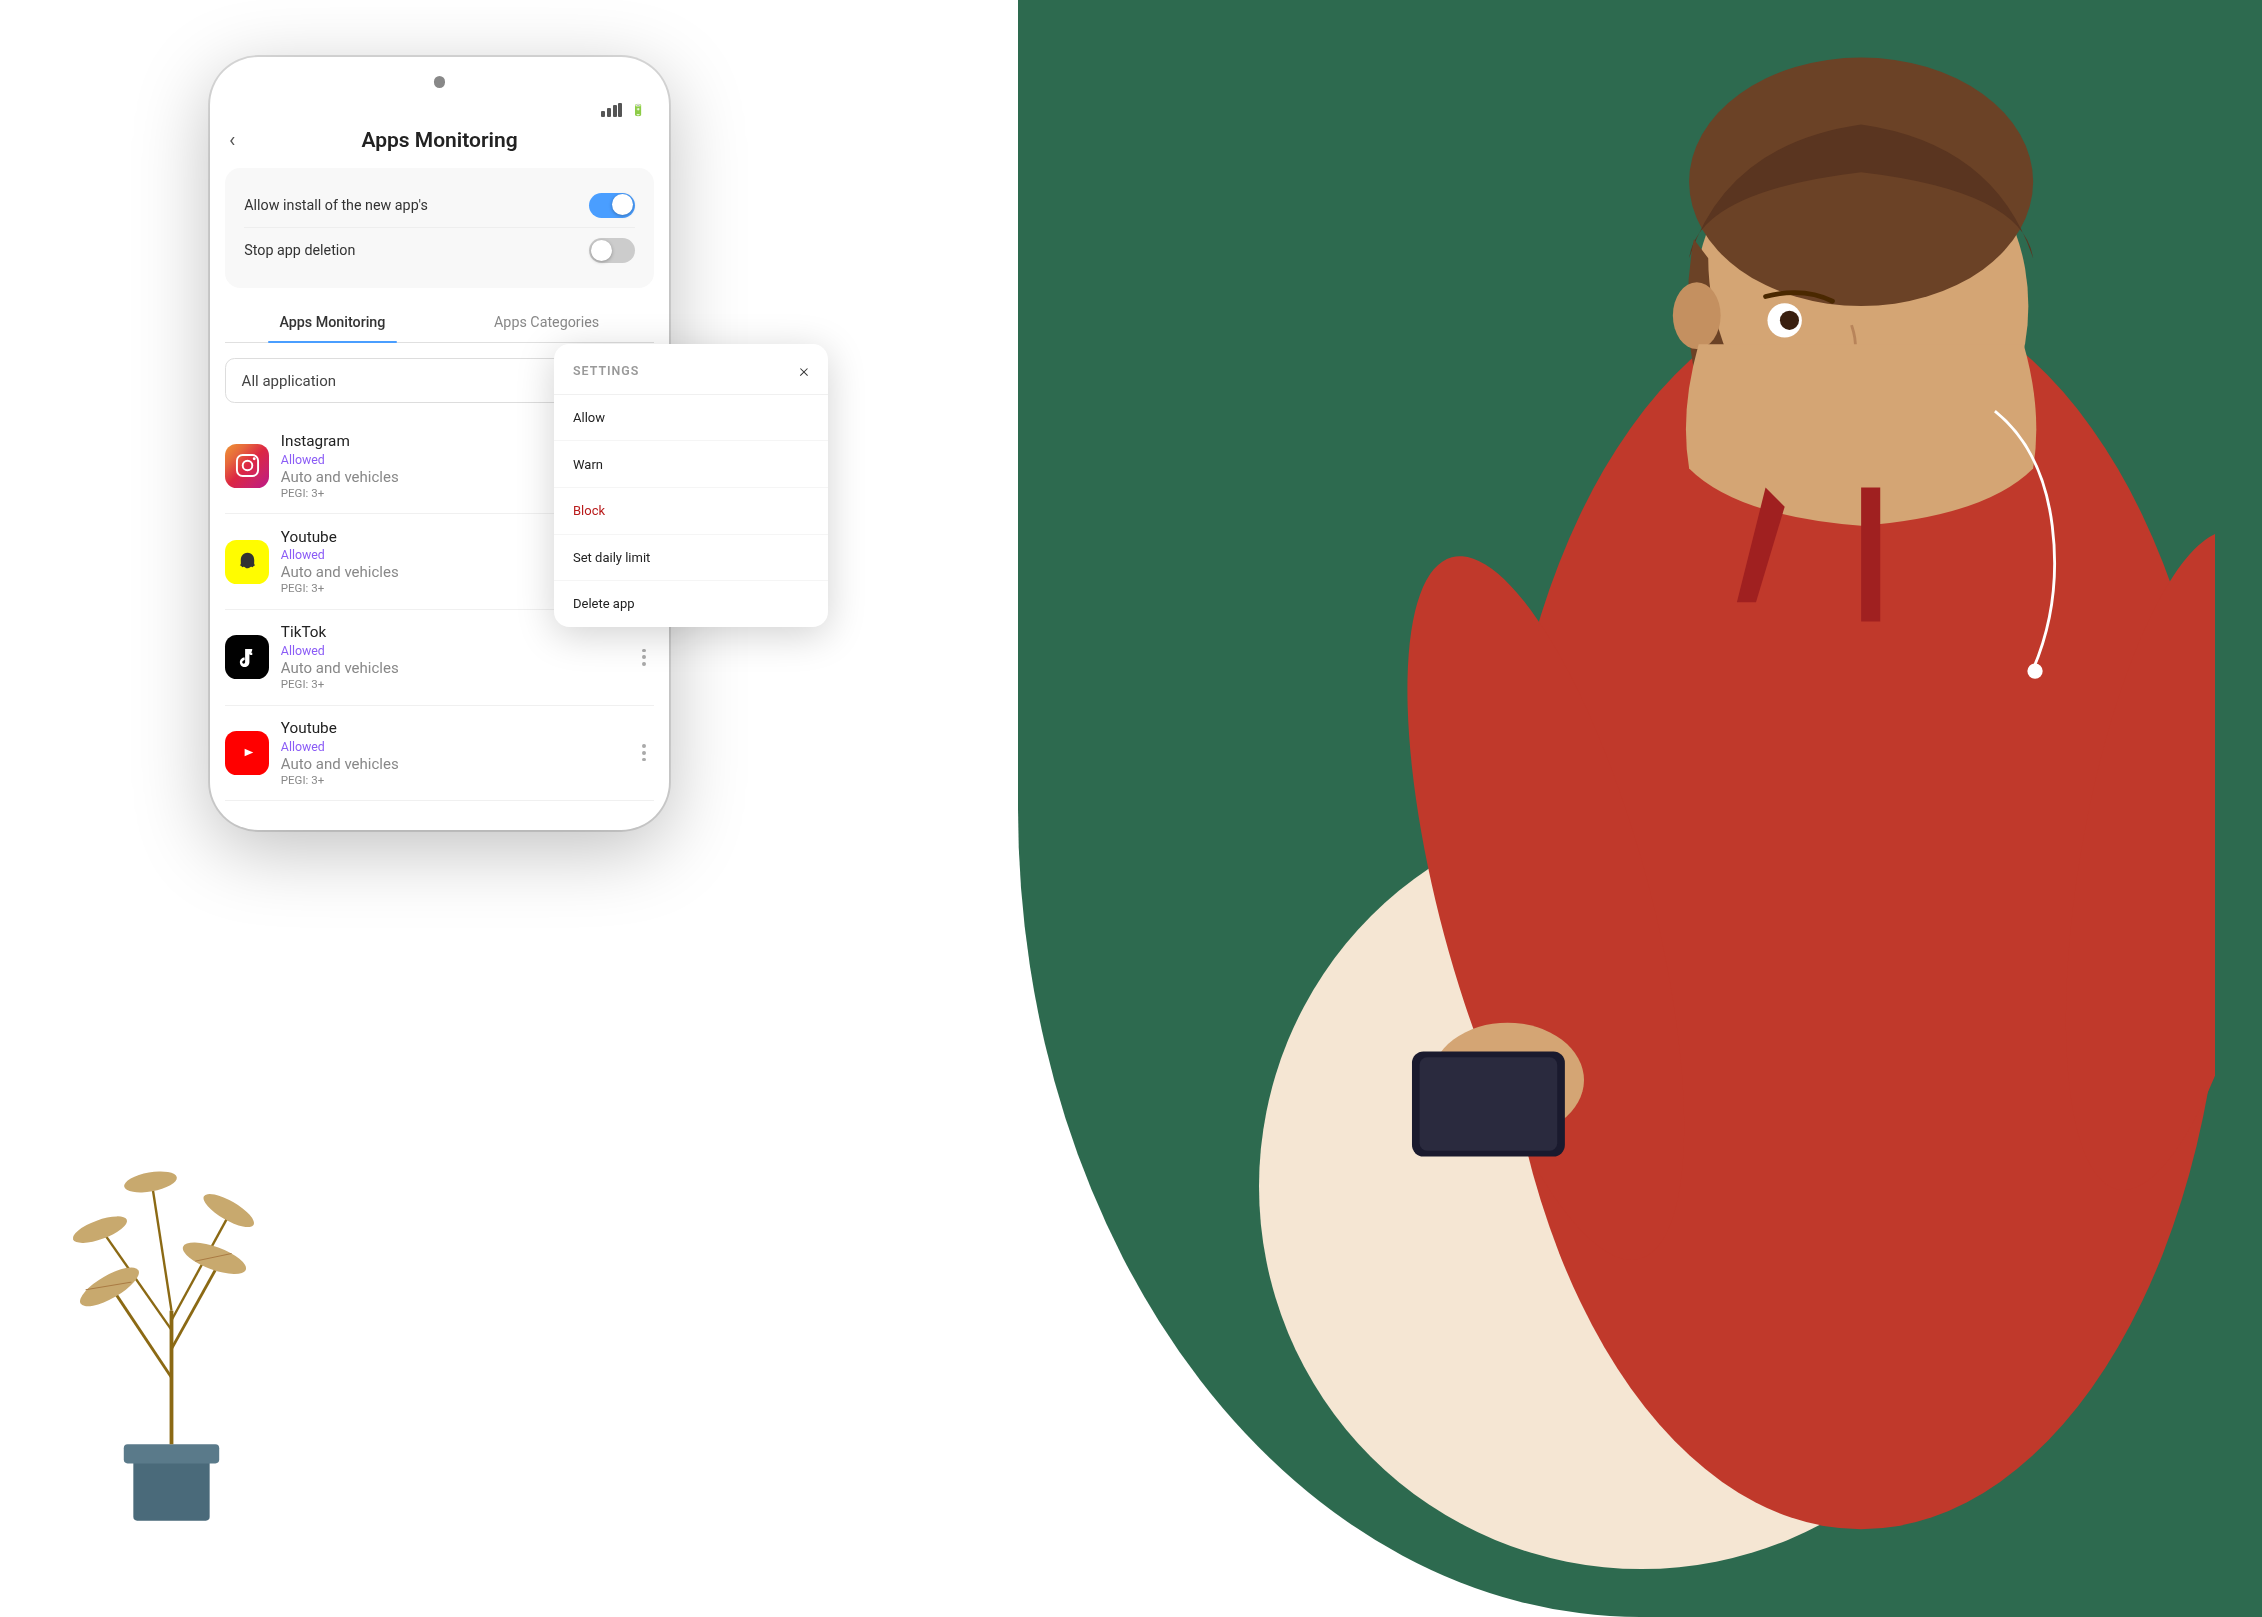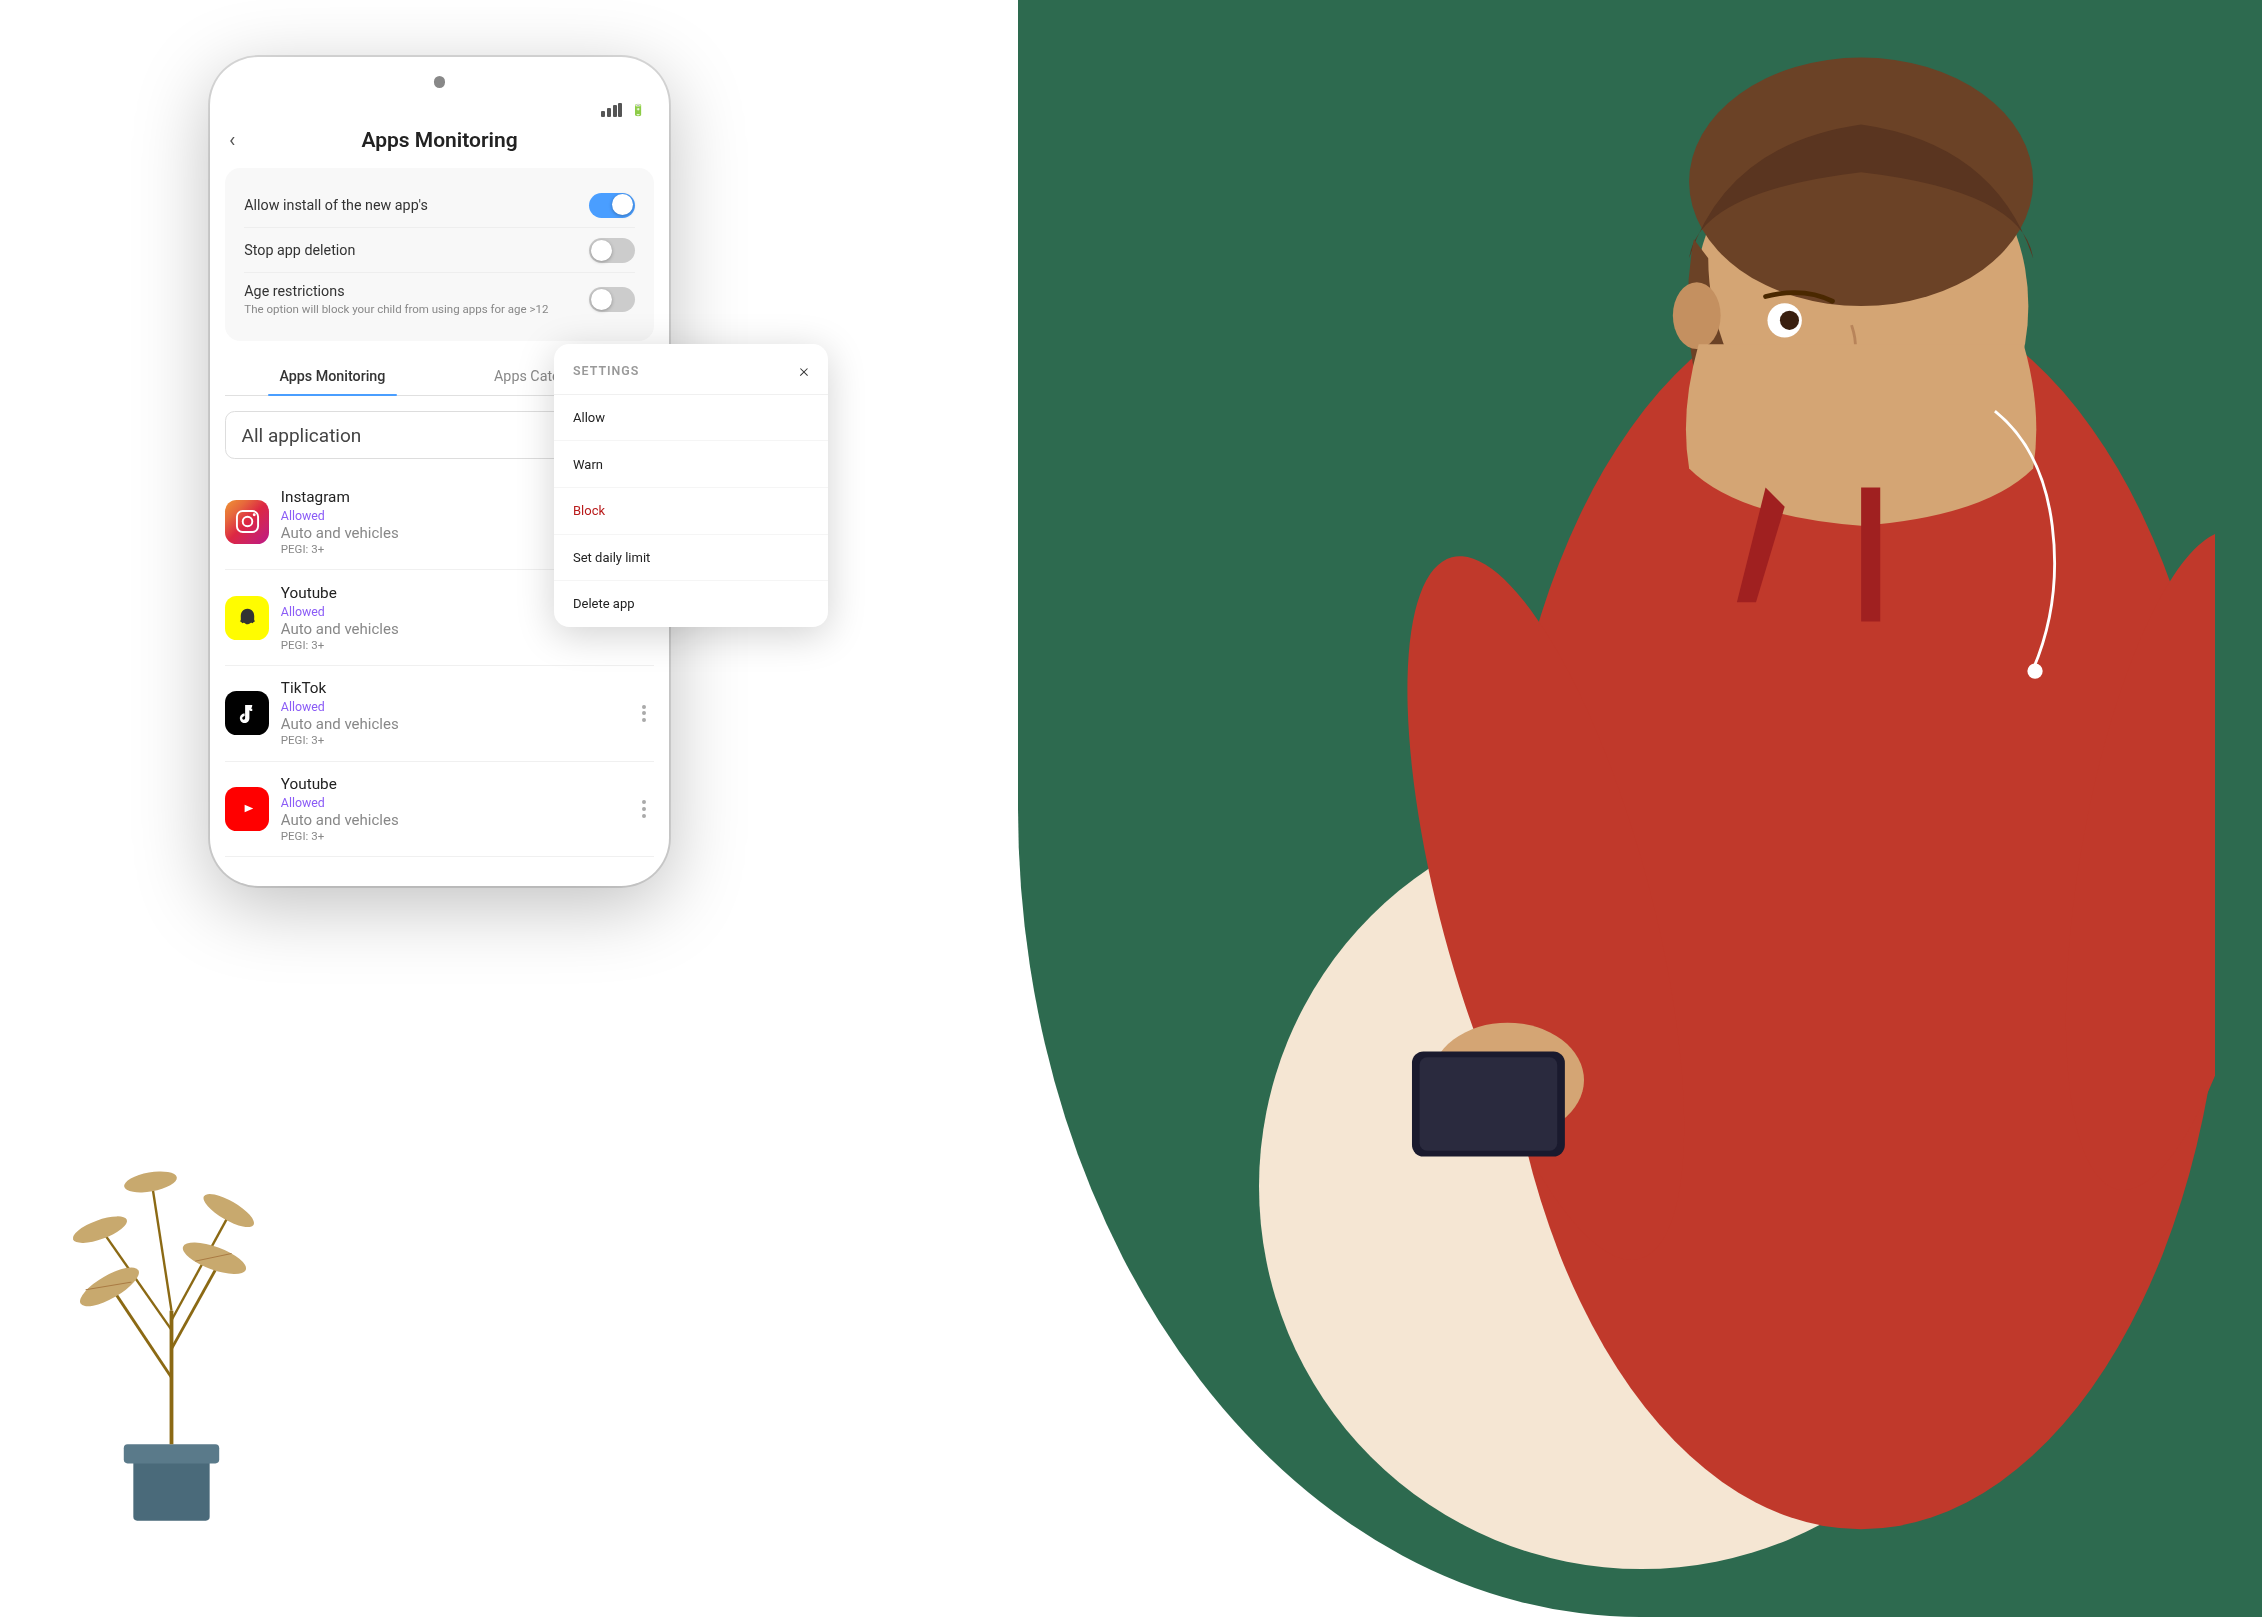--- a/index.html
+++ b/index.html
@@ -195,21 +195,21 @@
       justify-content: space-between;
       border: 1px solid #ddd;
       border-radius: 9.6px;
       padding: 11.5px 15.3px;
       margin-bottom: 15.3px;
       cursor: pointer;
       background: white;
     }
 
     .dropdown-label {
-      font-size: 19px;
+      font-size: 15px;
       color: #444;
     }
 
     .dropdown-arrow {
       font-size: 17px;
       color: #888;
     }
 
     
     .app-item {
@@ -495,29 +495,20 @@
           </div>
         </div>
 
         <div class="setting-row">
           <span class="setting-label">Stop app deletion</span>
           <div class="toggle off">
             <div class="toggle-knob"></div>
           </div>
         </div>
 
-        <div class="setting-row">
-          <div style="flex:1;">
-            <div class="setting-label">Age restrictions</div>
-            <div class="setting-sub">The option will block your child from using apps for age &gt;12</div>
-          </div>
-          <div class="toggle off">
-            <div class="toggle-knob"></div>
-          </div>
-        </div>
 
       </div>
 
       <div class="tabs">
         <div class="tab active">
           <span>Apps Monitoring</span>
         </div>
         <div class="tab">
           <span>Apps Categories</span>
         </div>

